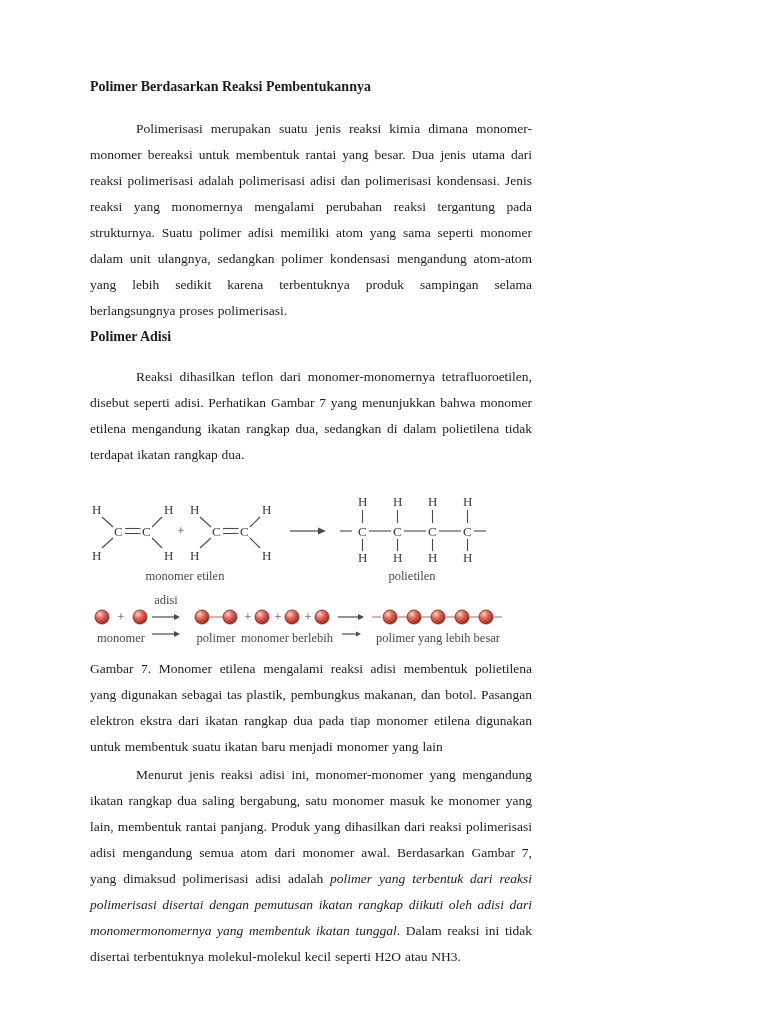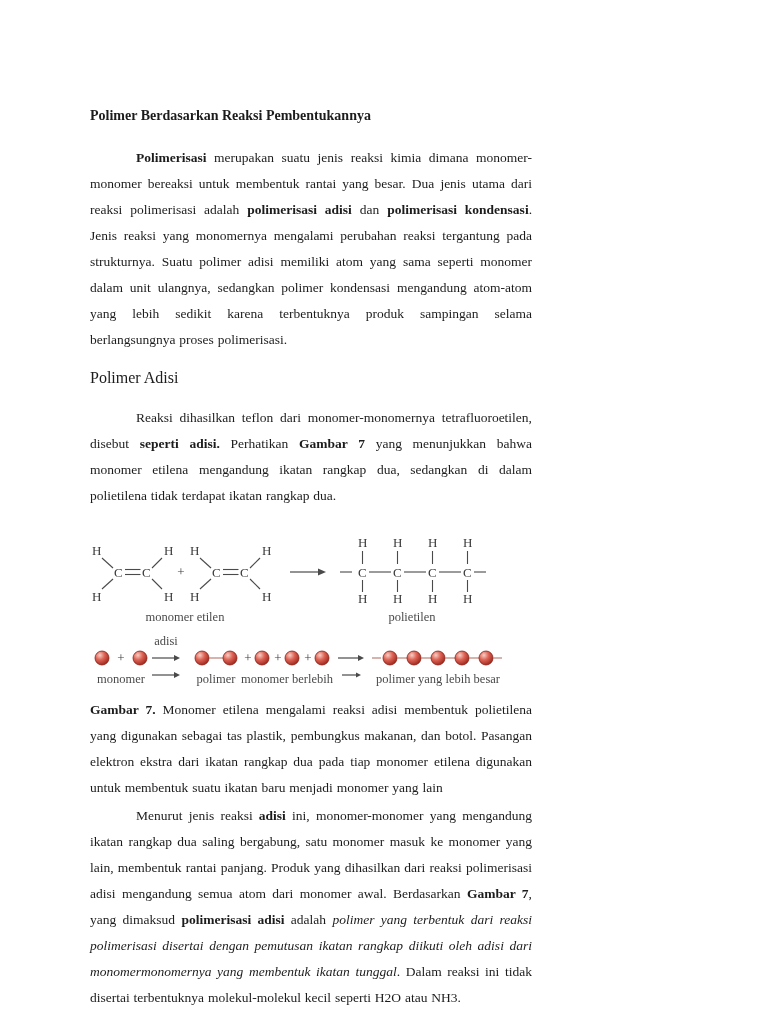--- a/index.html
+++ b/index.html
@@ -1,27 +1,27 @@
 <!DOCTYPE html>
 <html><head>
 <meta charset="utf-8">
 <style>
   * { margin:0; padding:0; box-sizing:border-box; }
   html, body { width:768px; height:1024px; background:#ffffff; }
   body { font-family:"Liberation Serif", serif; color:#1c1c1c; }
-  .page { width:620px; height:1024px; background:#ffffff; padding:103px 88px 0 90px; overflow:hidden; }
+  .page { width:620px; height:1024px; background:#ffffff; padding:74px 88px 0 90px; overflow:hidden; }
   .doc-title { font-size:14px; font-weight:700; line-height:26px; }
   .para { font-size:13.5px; line-height:26px; text-align:justify; word-spacing:0.5px; }
   .indent { text-indent:46px; }
   .mt-intro { margin-top:16px; }
-  .section-heading { font-size:16px; font-weight:400; line-height:26px; margin-top:12px; }
+  .section-heading { font-size:14px; font-weight:700; line-height:26px; }
   .mt-teflon { margin-top:14px; }
   .mt-caption { margin-top:6px; }
   .mt-adisi { margin-top:2px; }
-  .b { font-weight:700; }
+  .b { font-weight:400; }
   .i { font-style:italic; }
   .figure { display:block; }
   .fig1 { margin-top:16px; }
   .fig2 { margin-top:8px; }
   svg text { font-family:"Liberation Serif", serif; }
   .atom { font-size:13px; fill:#3a3a3a; }
   .plus { font-size:13px; fill:#3a3a3a; }
   .figlabel { font-size:12.5px; fill:#4a4a4a; }
   .bond { stroke:#4a4a4a; stroke-width:1.1; }
   .arrow { stroke:#4a4a4a; stroke-width:1.2; }

